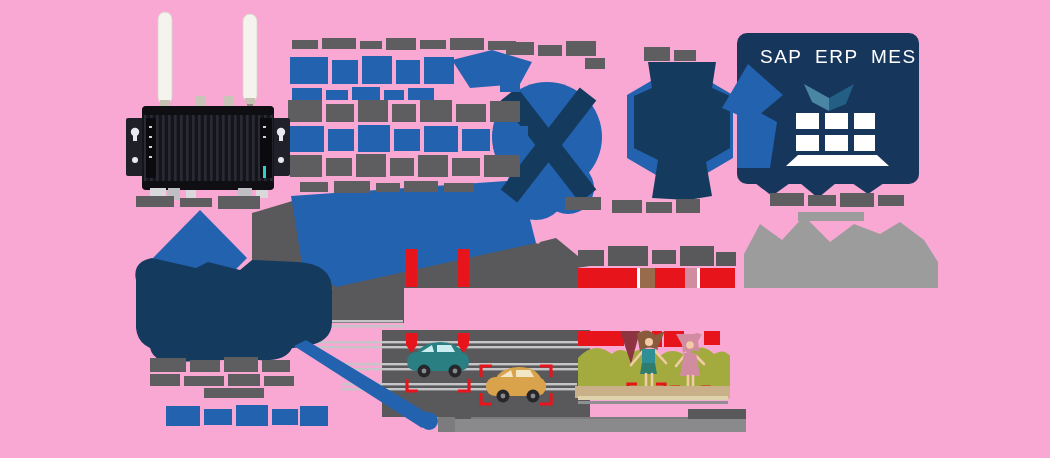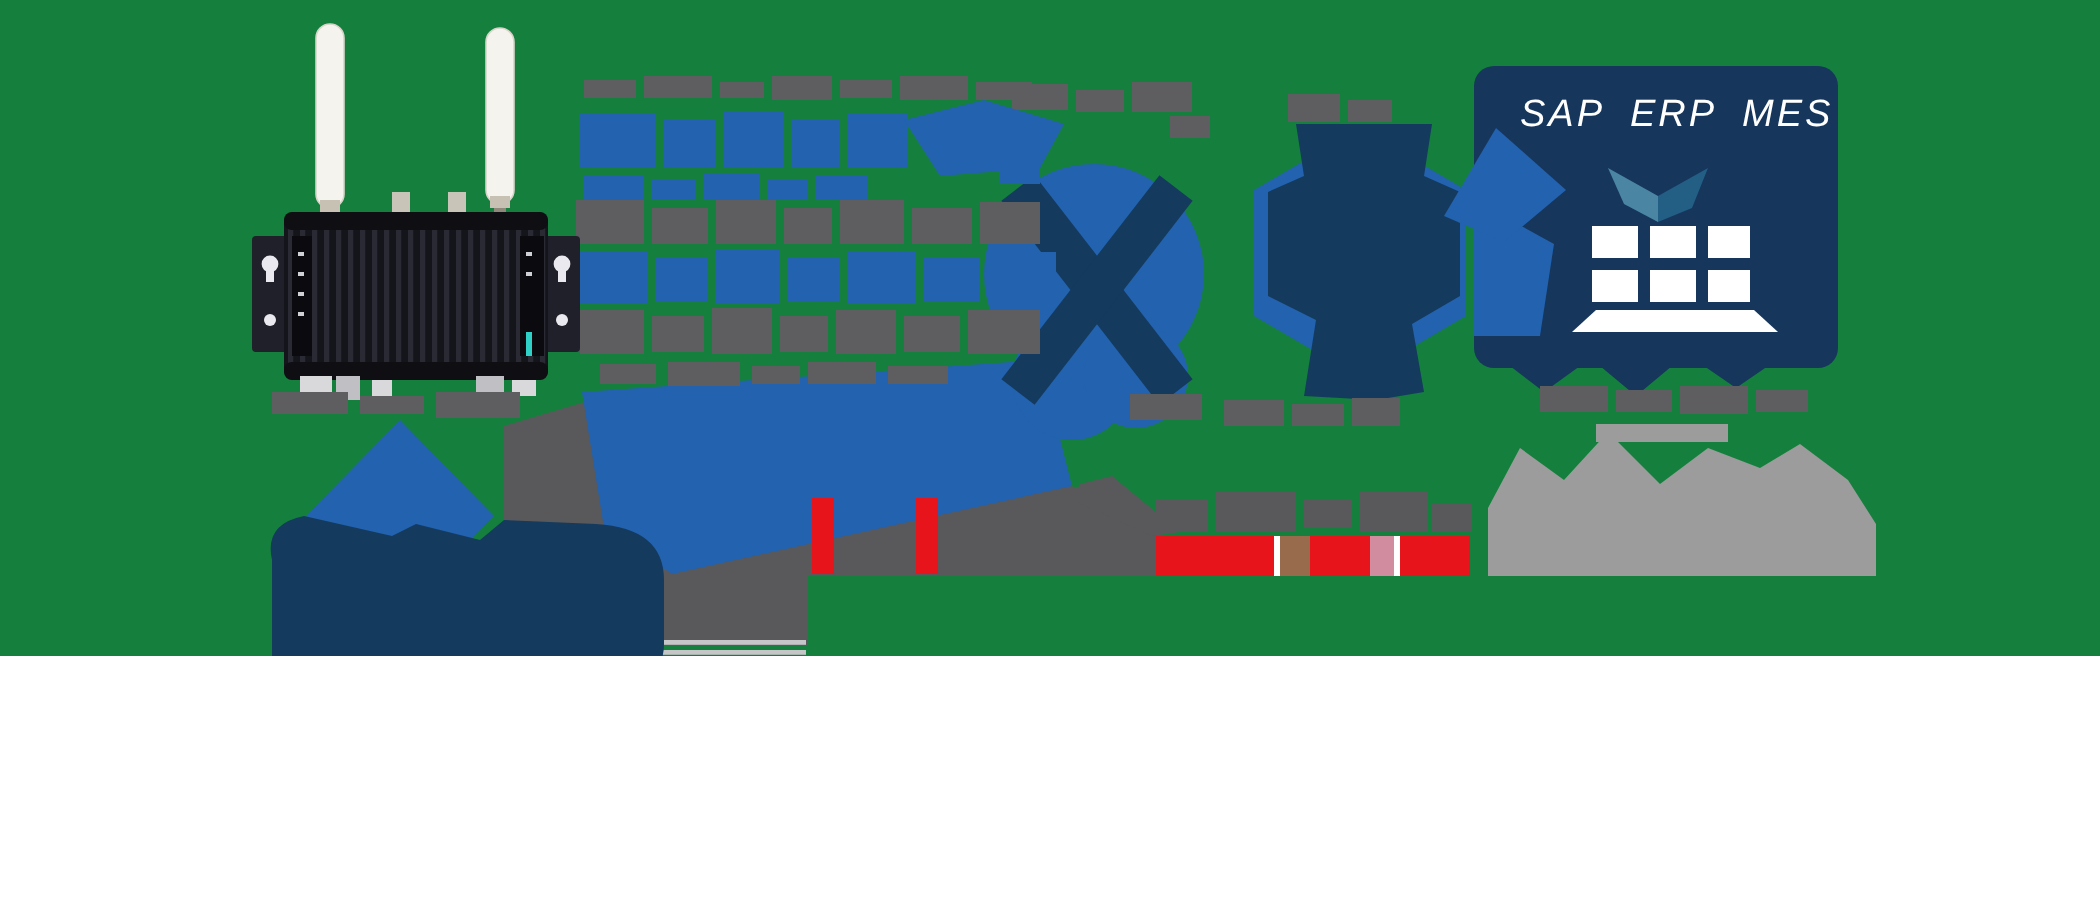--- a/index.html
+++ b/index.html
@@ -1,17 +1,17 @@
 <!DOCTYPE html>
 <html style="--blue: #2362ae; --navy: #143a5e; --card_navy: #16365c; --gray: #5e5e60; --light_gray: #9c9c9c; --road_gray: #59595b; --rail_gray: #c6c6c9; --caption_gray: #8a8a8c; --red: #e8141c; --maroon: #8e3440; --green: #a4ab3e; --tan: #c9b089; --tan_light: #dfd3ae; --teal_car: #2a7f83; --teal_window: #cdeef0; --orange_car: #d9a34c; --orange_window: #f3e6c4; --shield_light: #4a86a4; --shield_dark: #235e84; --skin: #f2cba6; --hair_brown: #8a5a3c; --pink: #d18ca0; --teal_top: #2e8f96; --teal_skirt: #2e7d6e; --wheel: #27272b;"><head>
 <meta charset="utf-8">
 <style>
   html,body{margin:0;padding:0;background:#fff;}
-  .canvas{position:relative;width:1050px;height:328px;background:#15803d;overflow:hidden;
-          font-family:"Liberation Sans",sans-serif;font-style:italic;}
+  .canvas{position:relative;width:1050px;height:458px;background:#f9a8d4;overflow:hidden;
+          font-family:"Liberation Sans",sans-serif;}
   svg{position:absolute;left:0;top:0;}
   
   .f-blue{fill:var(--blue);}        .f-navy{fill:var(--navy);}
   .f-cardnavy{fill:var(--card_navy);} .f-gray{fill:var(--gray);}
   .f-lightgray{fill:var(--light_gray);} .f-road{fill:var(--road_gray);}
   .f-rail{fill:var(--rail_gray);}   .f-red{fill:var(--red);}
   .f-maroon{fill:var(--maroon);}    .f-green{fill:var(--green);}
   .f-tan{fill:var(--tan);}          .f-tanlight{fill:var(--tan_light);}
   .f-white{fill:#fff;}              .f-skin{fill:var(--skin);}
   .f-capgray{fill:var(--caption_gray);}

